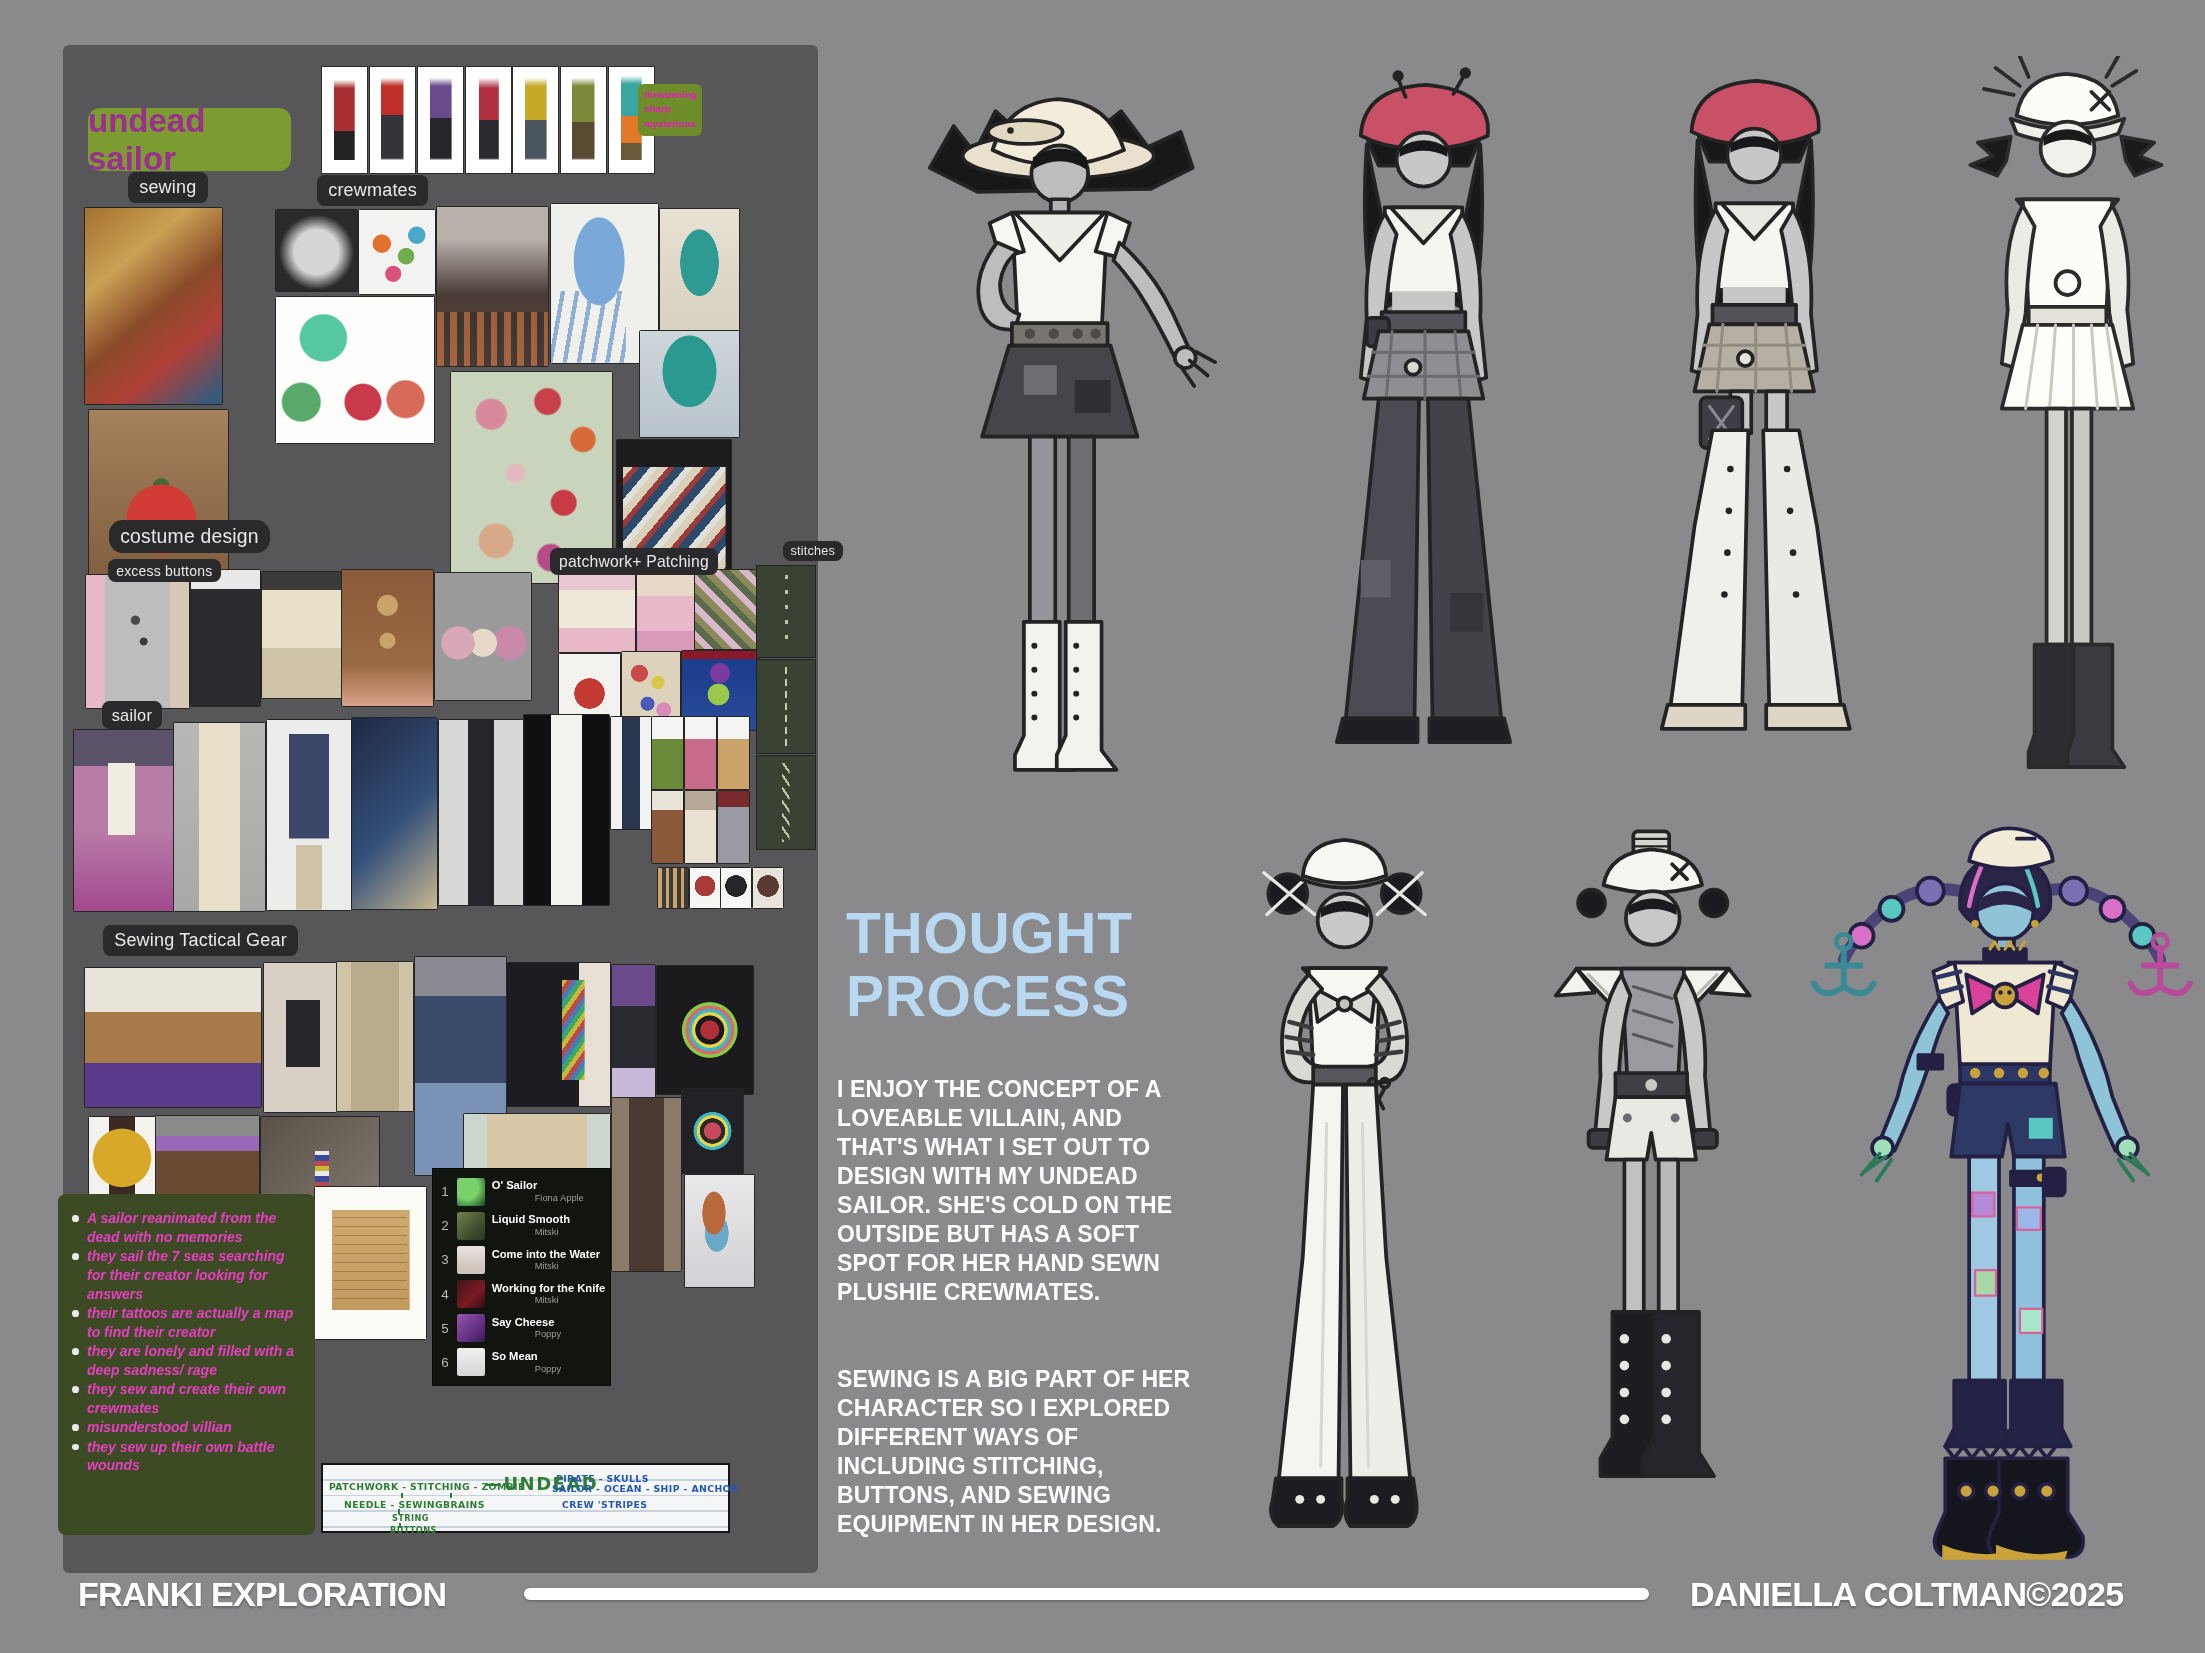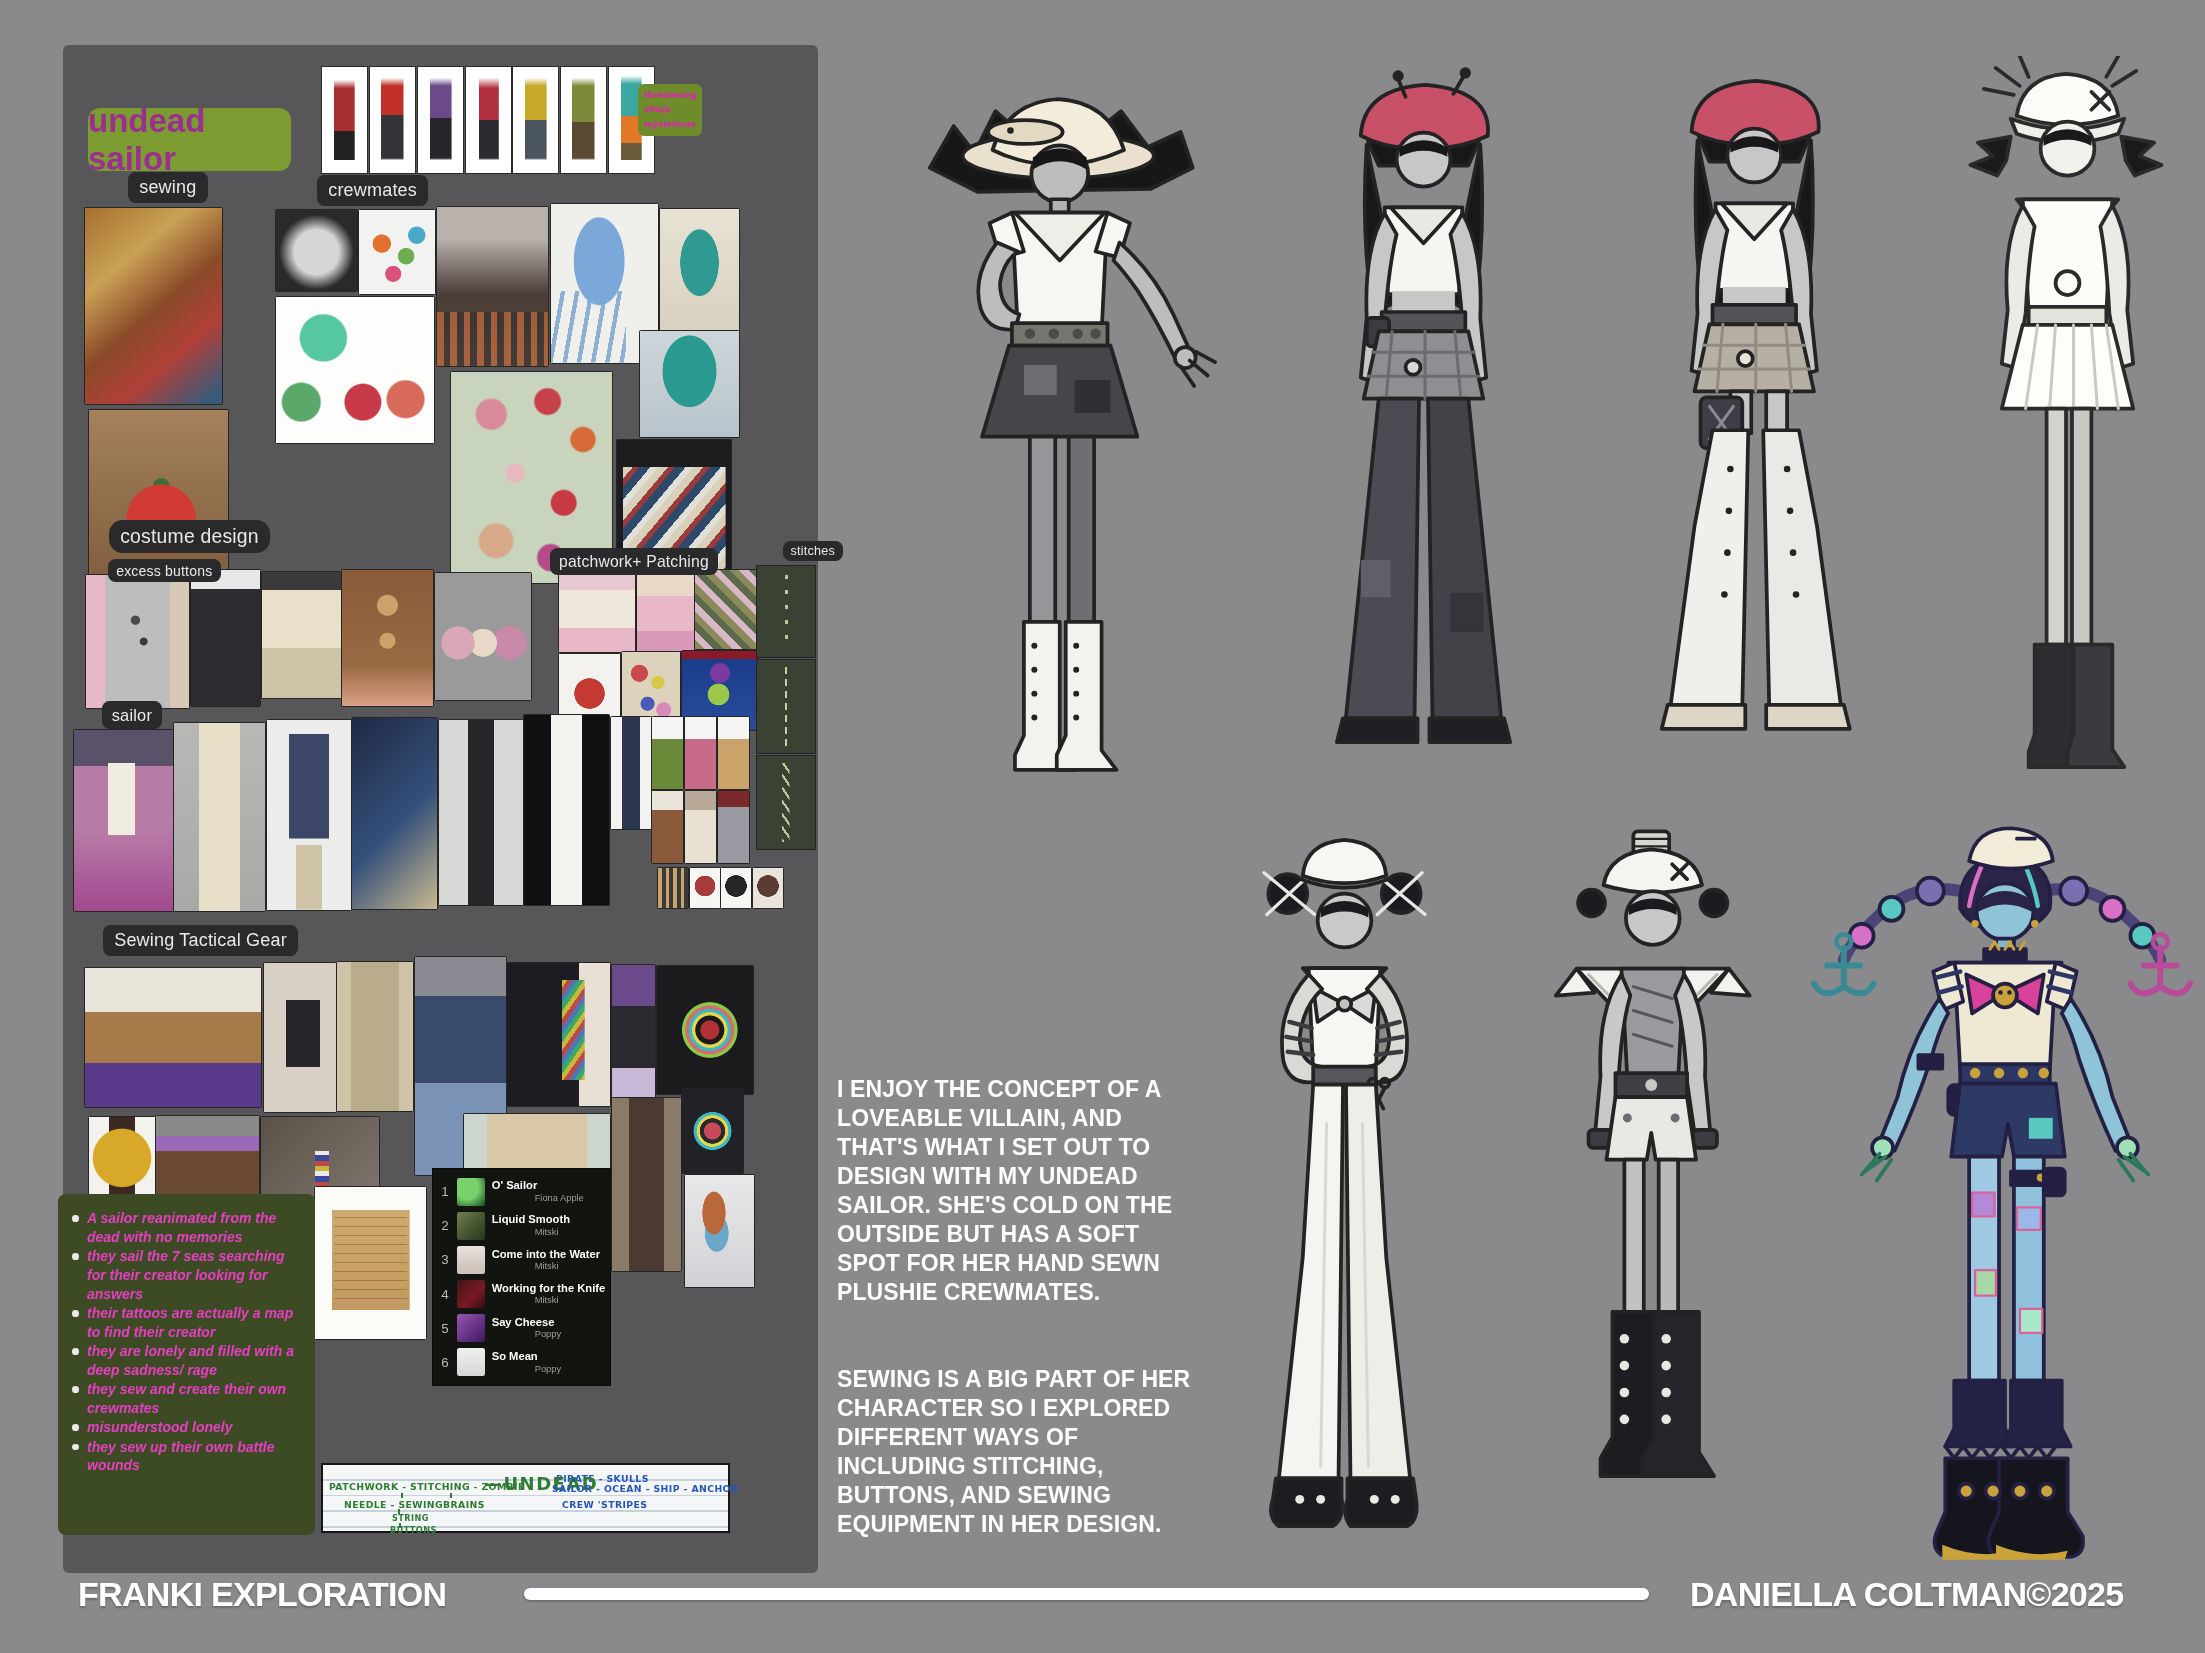--- a/index.html
+++ b/index.html
@@ -236,21 +236,21 @@
     </div>
   </div>
 
   <div id="notes-box">
     <ul>
       <li>A sailor reanimated from the dead with no memories</li>
       <li>they sail the 7 seas searching for their creator looking for answers</li>
       <li>their tattoos are actually a map to find their creator</li>
       <li>they are lonely and filled with a deep sadness/ rage</li>
       <li>they sew and create their own crewmates</li>
-      <li>misunderstood lonely</li>
+      <li>misunderstood villian</li>
       <li>they sew up their own battle wounds</li>
     </ul>
   </div>
 
   <div id="hw-note">
     <span class="hw hw-b" style="left:233px;top:8px;text-align:center;">PIRATE - SKULLS</span>
     <span class="hw hw-g" style="left:6px;top:16.4px;">PATCHWORK - STITCHING - ZOMBIE</span>
     <span class="hw hw-g" style="left:161px;top:7.5px;font-size:18px;letter-spacing:1.5px;">—UNDEAD</span>
     <span class="hw hw-b" style="left:229px;top:18px;">SAILOR - OCEAN - SHIP - ANCHOR</span>
     <span class="hw hw-g" style="left:21px;top:34px;">NEEDLE - SEWING</span>
@@ -258,20 +258,24 @@
     <span class="hw hw-b" style="left:239px;top:34px;">CREW  'STRIPES</span>
     <span class="hw hw-g" style="left:69px;top:48px;font-size:8.2px;">STRING</span>
     <span class="hw hw-g" style="left:67px;top:60px;font-size:8.2px;">BUTTONS</span>
     <div class="tick" style="left:78px;top:28px;background:#2f7d32;"></div>
     <div class="tick" style="left:75px;top:44px;background:#2f7d32;"></div>
     <div class="tick" style="left:76px;top:58px;background:#2f7d32;"></div>
     <div class="tick" style="left:127px;top:28px;background:#2f7d32;"></div>
     <div class="tick" style="left:250px;top:12px;background:#2356b8;"></div>
   </div>
 
+  <div id="tp-heading">
+    <div>THOUGHT</div>
+    <div>PROCESS</div>
+  </div>
   <div id="tp-body">
     <p> I ENJOY THE CONCEPT OF A LOVEABLE VILLAIN, AND THAT'S WHAT I SET OUT TO DESIGN WITH MY UNDEAD SAILOR. SHE'S COLD ON THE OUTSIDE BUT HAS A SOFT SPOT FOR HER HAND SEWN PLUSHIE CREWMATES.</p>
     <p>SEWING IS A BIG PART OF HER CHARACTER SO I EXPLORED DIFFERENT WAYS OF INCLUDING STITCHING, BUTTONS, AND SEWING EQUIPMENT IN HER DESIGN.</p>
   </div>
 
   <div class="footer-text" style="left:78px;top:1575px;">FRANKI EXPLORATION</div>
   <div id="footer-bar"></div>
   <div class="footer-text" style="left:1690px;top:1575px;">DANIELLA COLTMAN©2025</div>
 
   <svg class="fig" style="left:885px;top:63px;width:351px;height:740px" viewBox="0 0 235 495">

